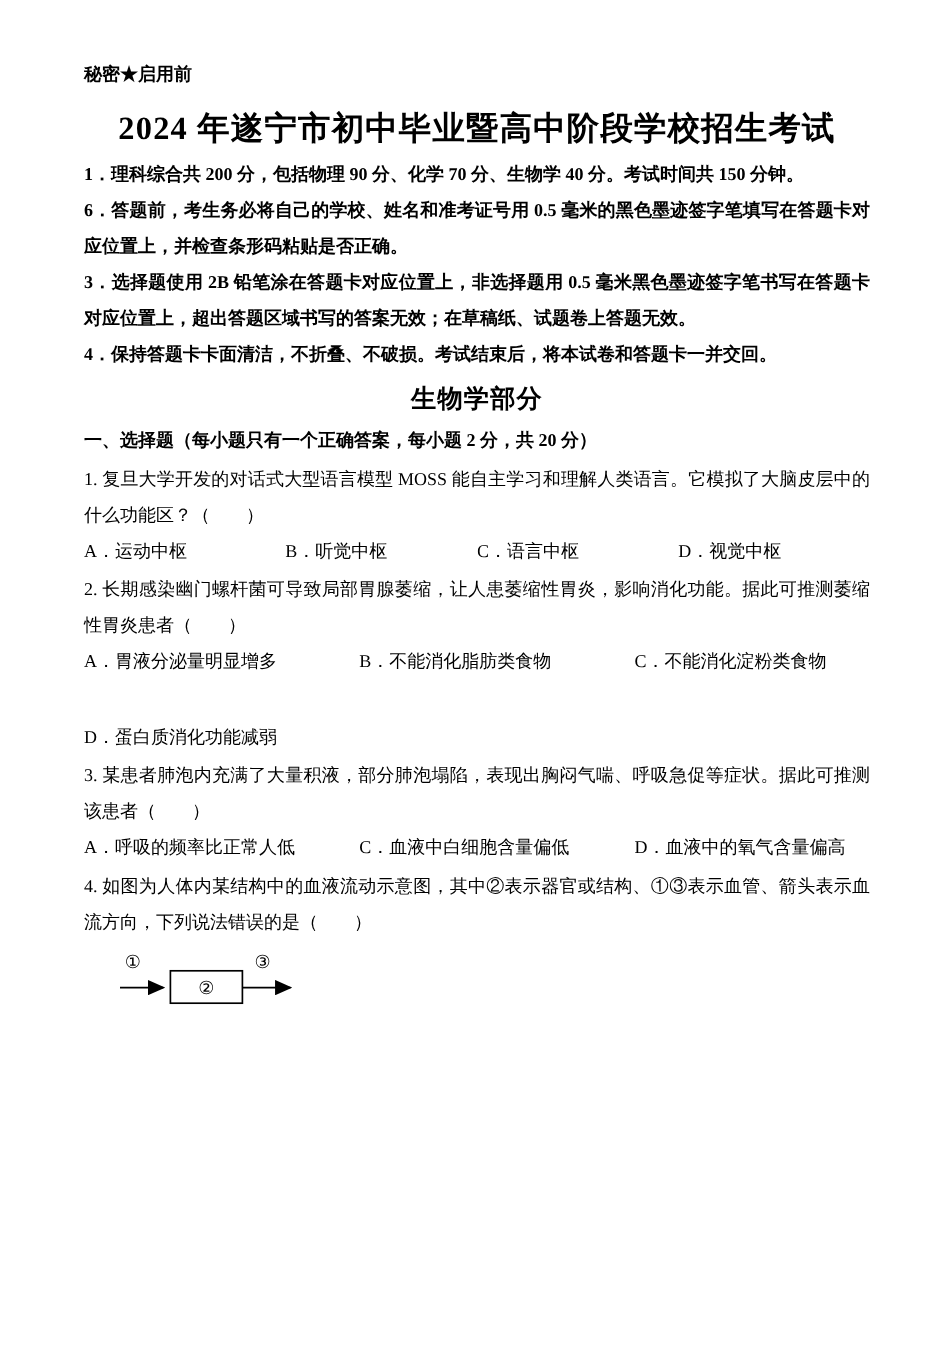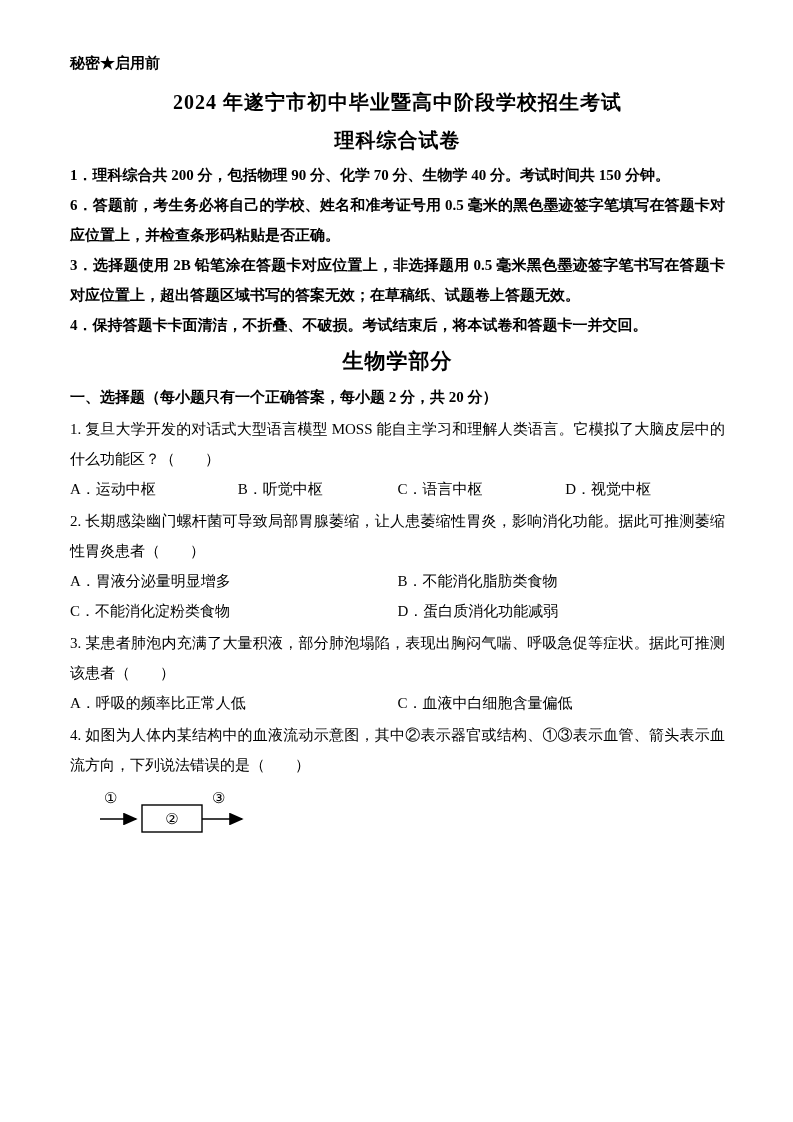--- a/index.html
+++ b/index.html
@@ -17,21 +17,21 @@
     line-height: 2.0;
     overflow: hidden;
   }
   .classification {
     font-weight: bold;
     font-size: 15px;
     margin-bottom: 2px;
   }
   .title {
     text-align: center;
-    font-size: 20px;
+    font-size: 27px;
     font-weight: bold;
     line-height: 1.6;
     margin: 8px 0 2px 0;
     letter-spacing: 1px;
   }
   .subtitle {
     text-align: center;
     font-size: 20px;
     font-weight: bold;
     line-height: 1.6;
@@ -59,21 +59,22 @@
   .question { margin-top: 2px; }
   .stem {
     text-align: justify;
   }
   .options-grid4 {
     display: grid;
     grid-template-columns: 1.05fr 1fr 1.05fr 1fr;
   }
   .options-grid2 {
     display: grid;
-    grid-template-columns: 1fr 1fr;
+    grid-template-columns: 1fr 1fr 1fr;
+    gap: 33px;
   }
   .option { white-space: nowrap; overflow: hidden; }
   .option-line { line-height: 2.15; }
   .figure-wrap {
     margin: 8px 0 6px 26px;
     height: 50px;
   }
   .fig-text {
     font-family: "Liberation Serif", "DejaVu Serif", serif;
     font-size: 15px;
@@ -81,21 +82,20 @@
   }
 </style>
 </head>
 <body>
 
 <div class="page">
 
   <div class="classification">秘密★启用前</div>
 
   <div class="title">2024 年遂宁市初中毕业暨高中阶段学校招生考试</div>
-  <div class="subtitle">理科综合试卷</div>
 
   <div class="notice-item">1．理科综合共 200 分，包括物理 90 分、化学 70 分、生物学 40 分。考试时间共 150 分钟。</div>
   <div class="notice-item">6．答题前，考生务必将自己的学校、姓名和准考证号用 0.5 毫米的黑色墨迹签字笔填写在答题卡对应位置上，并检查条形码粘贴是否正确。</div>
   <div class="notice-item">3．选择题使用 2B 铅笔涂在答题卡对应位置上，非选择题用 0.5 毫米黑色墨迹签字笔书写在答题卡对应位置上，超出答题区域书写的答案无效；在草稿纸、试题卷上答题无效。</div>
   <div class="notice-item">4．保持答题卡卡面清洁，不折叠、不破损。考试结束后，将本试卷和答题卡一并交回。</div>
 
   <div class="section-title">生物学部分</div>
   <div class="part-heading">一、选择题（每小题只有一个正确答案，每小题 2 分，共 20 分）</div>
 
   <div class="question">
@@ -116,20 +116,21 @@
       <div class="option">C．不能消化淀粉类食物</div>
       <div class="option">D．蛋白质消化功能减弱</div>
     </div>
   </div>
 
   <div class="question">
     <div class="stem">3. 某患者肺泡内充满了大量积液，部分肺泡塌陷，表现出胸闷气喘、呼吸急促等症状。据此可推测该患者（　　）</div>
     <div class="options-grid2">
       <div class="option">A．呼吸的频率比正常人低</div>
       <div class="option">C．血液中白细胞含量偏低</div>
+      <div class="option">D．血液中的氧气含量偏高</div>
     </div>
   </div>
 
   <div class="question">
     <div class="stem">4. 如图为人体内某结构中的血液流动示意图，其中②表示器官或结构、①③表示血管、箭头表示血流方向，下列说法错误的是（　　）</div>
 
     <div class="figure-wrap">
       <svg width="180" height="48" viewBox="0 0 180 48">
         <defs>
           <marker id="ah" markerWidth="9" markerHeight="8" refX="8" refY="4" orient="auto">

